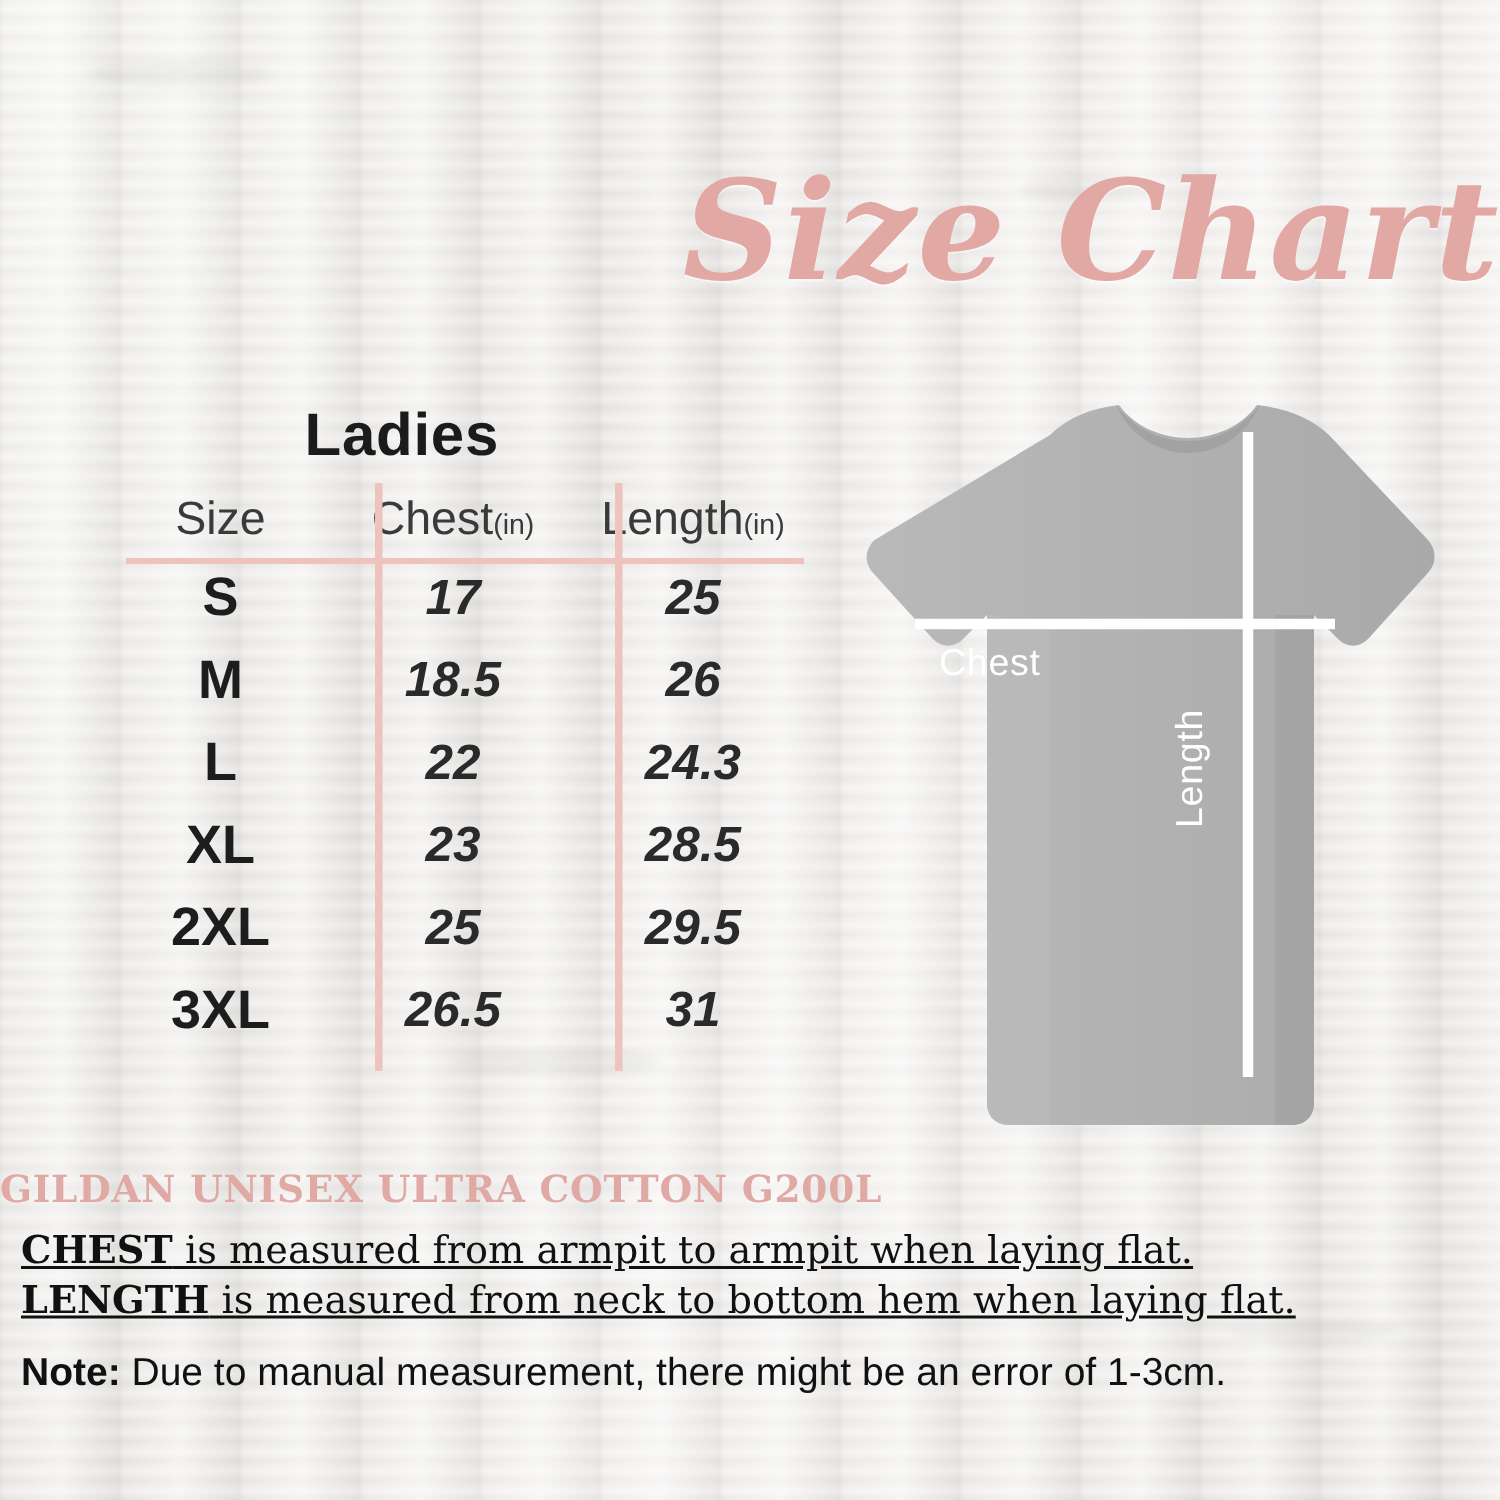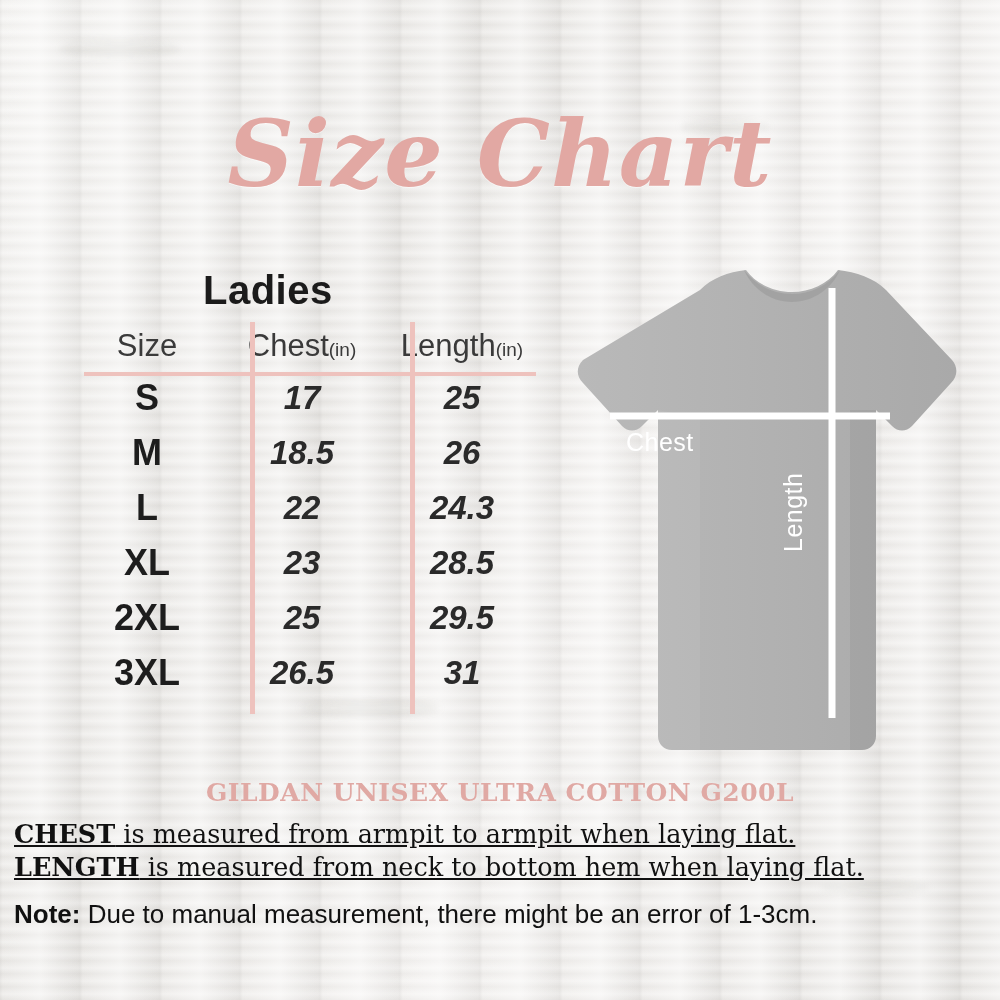--- a/index.html
+++ b/index.html
@@ -38,21 +38,21 @@
     border-radius: 50%;
     filter: blur(3px);
   }
 
   
   .title {
     position: absolute;
     top: 108px;
     left: 0;
     width: 1000px;
-    text-align: center;
+    text-align: right;
     font-family: "DejaVu Serif", "Liberation Serif", serif;
     font-size: 92px;
     font-weight: 700;
     font-style: italic;
     letter-spacing: 1px;
     color: #e2a8a3;
     text-shadow: 0 1px 0 rgba(255,255,255,0.5);
     line-height: 1.0;
   }
 
@@ -150,21 +150,20 @@
     transform: rotate(-90deg);
     transform-origin: left top;
   }
 
   
   .product {
     position: absolute;
     left: 0;
     top: 778px;
     width: 1000px;
-    text-align: center;
     font-family: "DejaVu Serif", "Liberation Serif", serif;
     font-size: 25px;
     font-weight: 700;
     color: #e0a9a4;
     letter-spacing: 0.5px;
   }
 
   
   .notes {
     position: absolute;

